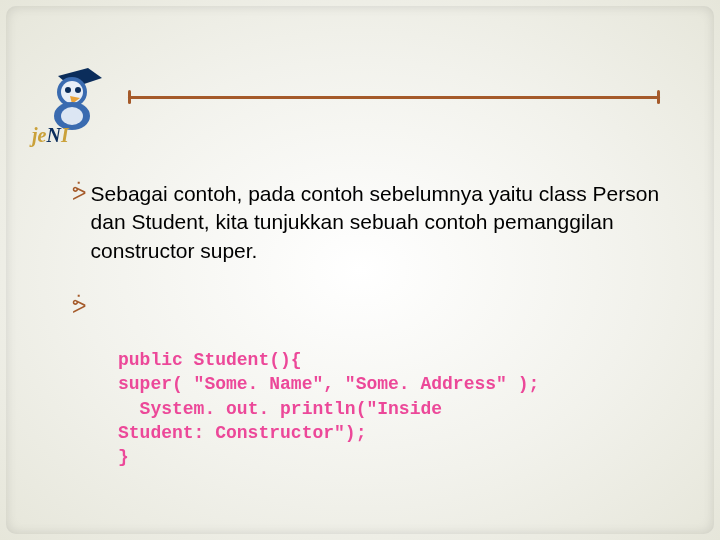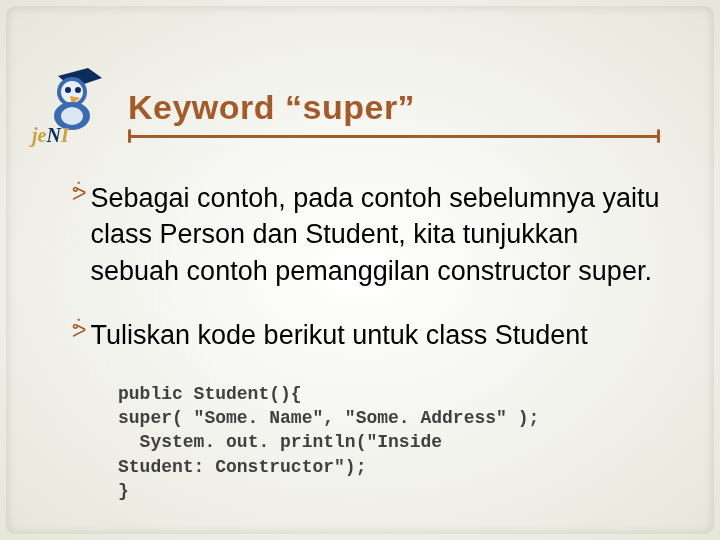--- a/index.html
+++ b/index.html
@@ -65,31 +65,31 @@
   }
   .bullet-mark {
     flex: 0 0 auto;
     font-size: 20px;
     color: #a55a2a;
     margin-right: 4px;
     line-height: 1.35;
     font-family: Georgia, serif;
   }
   .bullet-text {
-    font-size: 27px;
+    font-size: 21px;
     line-height: 1.35;
     color: #000;
   }
   .code-block {
     margin-left: 46px;
     margin-top: 4px;
     font-family: "Courier New", Courier, monospace;
     font-size: 18px;
     font-weight: bold;
-    color: #404040;
+    color: #ec4899;
     line-height: 1.35;
     white-space: pre-wrap;
   }
 </style>
 </head>
 <body>
 
 <div class="shadow-frame"></div>
 
 <div class="logo">
@@ -108,38 +108,36 @@
     <ellipse cx="44" cy="58" rx="18" ry="14" fill="#3a6bb0"></ellipse>
     <ellipse cx="44" cy="58" rx="11" ry="9" fill="#dce6f3"></ellipse>
 
     <text x="4" y="84" font-family="Verdana" font-size="20" font-weight="bold">
       <tspan fill="#caa13a">je</tspan><tspan fill="#0b2d5b">N</tspan><tspan fill="#caa13a">I</tspan>
     </text>
   </svg>
 </div>
 
 <div class="title-area">
-  <div class="title">Keyword “super”</div>
   <div class="title-rule">
     <div class="cap-left"></div>
     <div class="line"></div>
     <div class="cap-right"></div>
   </div>
 </div>
 
 <div class="content">
 
   <div class="bullet-item">
     <div class="bullet-mark">ᕘ</div>
     <div class="bullet-text">Sebagai contoh, pada contoh sebelumnya yaitu class Person dan Student, kita tunjukkan sebuah contoh pemanggilan constructor super.</div>
   </div>
 
   <div class="bullet-item">
     <div class="bullet-mark">ᕘ</div>
-    <div class="bullet-text">Tuliskan kode berikut untuk class Student</div>
   </div>
 
   <div class="code-block">public Student(){
 super( "Some. Name", "Some. Address" );
   System. out. println("Inside
 Student: Constructor");
 }</div>
 
 </div>
 

